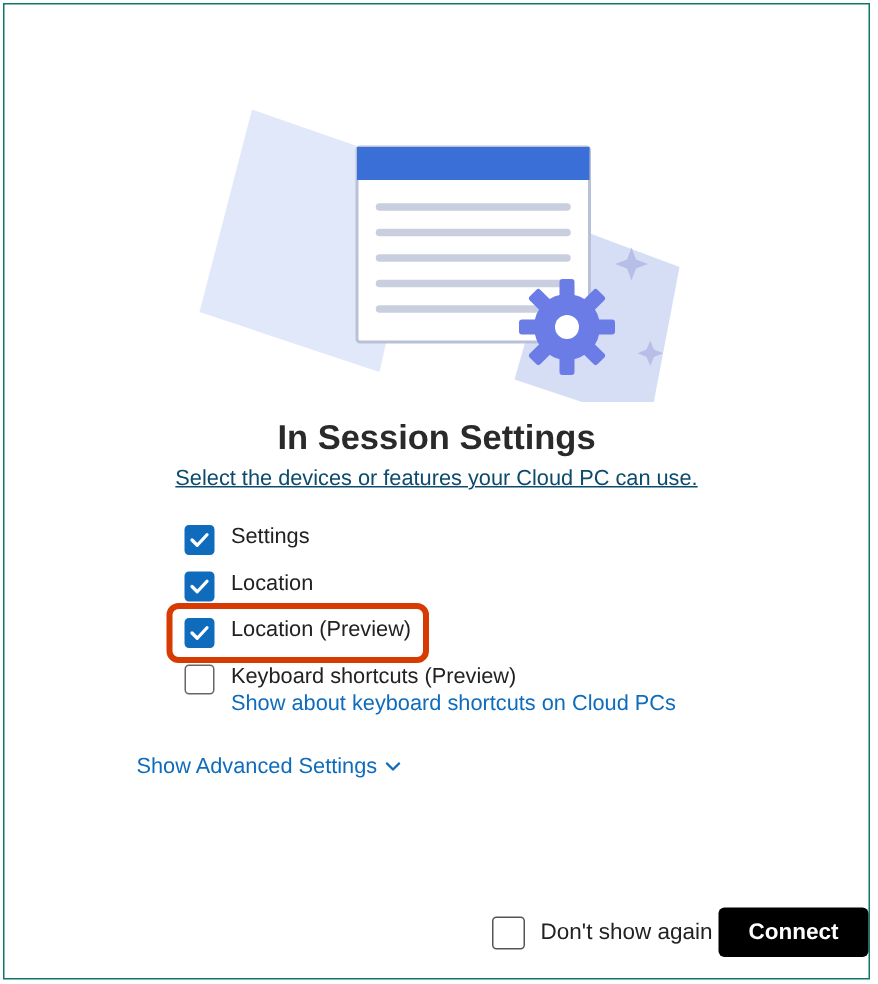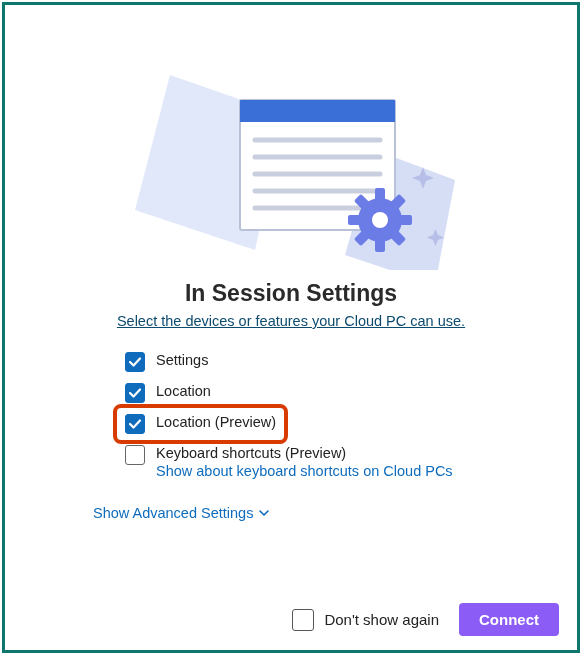--- a/index.html
+++ b/index.html
@@ -5,21 +5,21 @@
   * { box-sizing: border-box; }
   body {
     margin: 0;
     width: 585px;
     height: 656px;
     font-family: "Segoe UI", Arial, sans-serif;
     background: #fff;
     color: #222;
   }
   .panel {
-    border: 3px solid #0f766e;
+    border: 1px solid #0f766e;
     width: 578px;
     height: 651px;
     margin: 2px;
     position: relative;
     background: #fff;
   }
   .hero {
     width: 100%;
     height: 265px;
     position: relative;
@@ -101,43 +101,43 @@
     cursor: pointer;
     margin: 16px 0 0 88px;
     display: inline-flex;
     align-items: center;
     gap: 5px;
   }
   .adv svg { display:block; }
   .footer {
     position: absolute;
     bottom: 14px;
-    right: 18px;
+    right: 0;
     display: flex;
     align-items: center;
-    gap: 20px;
+    gap: 4px;
   }
   .footer .cb.unchecked {
     width: 22px;
     height: 22px;
     border: 1.5px solid #555;
     border-radius: 3px;
   }
   .dont-show {
     display:flex;
     align-items:center;
     gap: 10px;
     cursor:pointer;
   }
   .dont-show span {
     font-size: 15px;
     color: #222;
   }
   .connect-btn {
-    background: #8b5cf6;
+    background: #000000;
     color: #fff;
     border: none;
     border-radius: 4px;
     font-size: 15px;
     font-weight: 600;
     padding: 8px 20px;
     cursor: pointer;
   }
 </style>
 </head>

